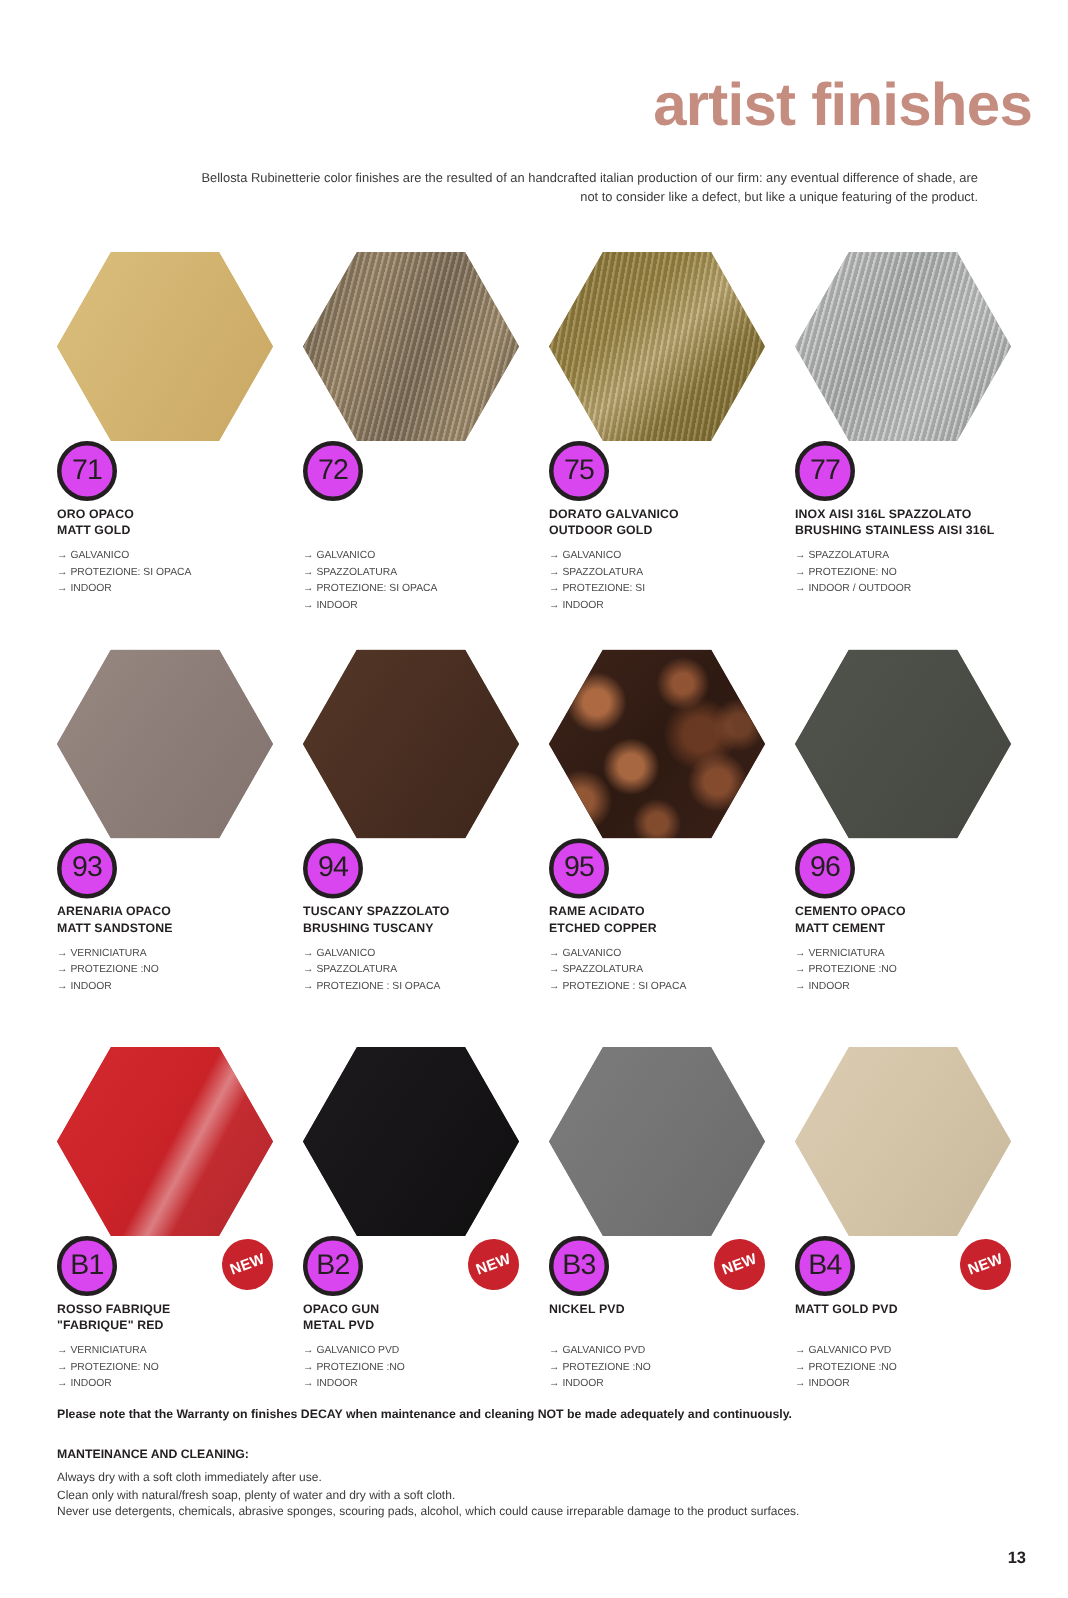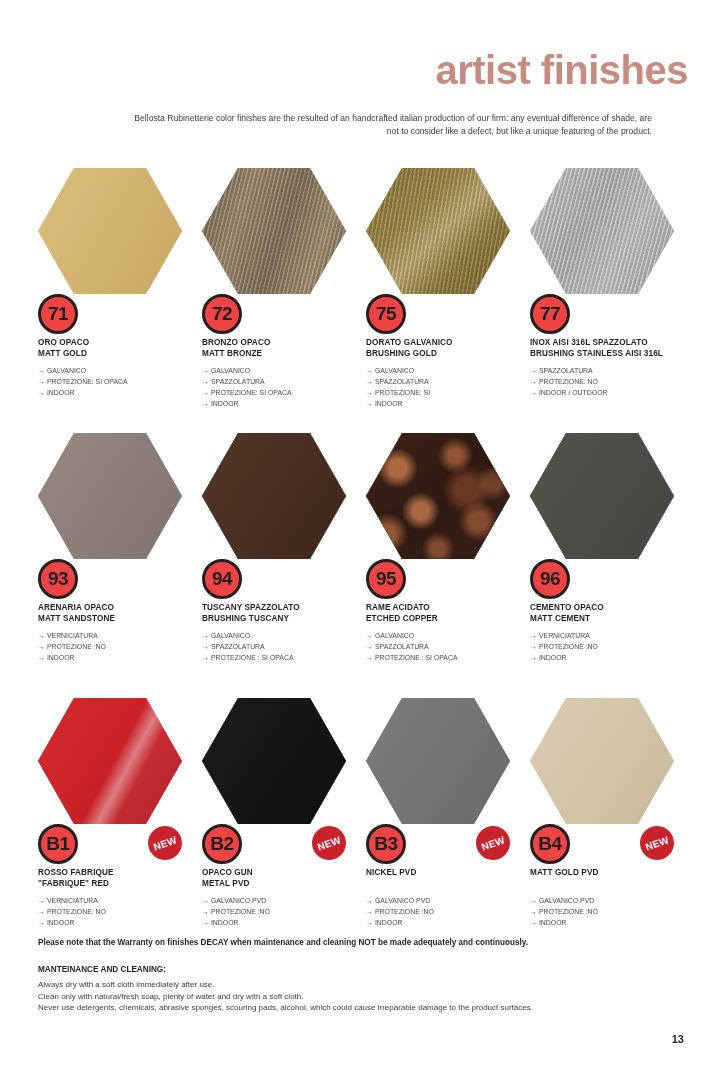--- a/index.html
+++ b/index.html
@@ -41,23 +41,23 @@
     width: 144px; height: 126px;
     clip-path: polygon(25% 0%, 75% 0%, 100% 50%, 75% 100%, 25% 100%, 0% 50%);
     position: relative; overflow: hidden;
   }
   .hex .tex { position:absolute; inset:0; }
 
   
   .badge {
     position: absolute; left: 2px; top: 126px;
     width: 40px; height: 40px; border-radius: 50%;
-    border: 3px solid #231f20; background: #ef4444;
+    border: 3px solid #231f20; background: #d946ef;
     display: flex; align-items: center; justify-content: center;
-    font-size: 19px; font-weight: bold; color: #231f20;
+    font-size: 19px; font-weight: normal; color: #231f20;
     letter-spacing: -0.5px;
   }
   .newbadge {
     position: absolute; left: 112px; top: 128px;
     width: 34px; height: 34px; border-radius: 50%;
     background: #c8232c; color: #fff;
     display:flex; align-items:center; justify-content:center;
     font-size: 10px; font-weight: bold; letter-spacing: .2px;
     transform: rotate(-20deg);
   }
@@ -122,41 +122,37 @@
             <div><span class="arr">→ </span><span>INDOOR</span></div>
           </div>
         </div>
         <div class="cell c1">
           <div class="hexwrap">
             <div class="hex" style="background: rgb(141, 116, 88);">
               <div class="tex" style="background: repeating-linear-gradient(104deg, rgba(255, 255, 255, 0.16) 0px, rgba(255, 255, 255, 0.16) 1px, rgba(0, 0, 0, 0.14) 2px, rgba(0, 0, 0, 0.14) 4px), linear-gradient(110deg, rgb(111, 97, 80) 0%, rgb(160, 139, 108) 28%, rgb(128, 112, 90) 55%, rgb(164, 144, 111) 78%, rgb(109, 95, 77) 100%);"></div>
             </div>
           </div>
           <div class="badge">72</div>
-          <div class="names">
-            <div>BRONZO OPACO</div>
-            <div>MATT BRONZE</div>
-          </div>
           <div class="specs">
             <div><span class="arr">→ </span><span>GALVANICO</span></div>
             <div><span class="arr">→ </span><span>SPAZZOLATURA</span></div>
             <div><span class="arr">→ </span><span>PROTEZIONE: SI OPACA</span></div>
             <div><span class="arr">→ </span><span>INDOOR</span></div>
           </div>
         </div>
         <div class="cell c2">
           <div class="hexwrap">
             <div class="hex" style="background: rgb(149, 128, 63);">
               <div class="tex" style="background: repeating-linear-gradient(100deg, rgba(255, 255, 255, 0.14) 0px, rgba(255, 255, 255, 0.14) 1px, rgba(0, 0, 0, 0.13) 2px, rgba(0, 0, 0, 0.13) 4px), linear-gradient(135deg, rgb(139, 118, 56) 0%, rgb(156, 135, 68) 35%, rgb(192, 171, 116) 52%, rgb(143, 123, 60) 70%, rgb(126, 107, 48) 100%);"></div>
             </div>
           </div>
           <div class="badge">75</div>
           <div class="names">
             <div>DORATO GALVANICO</div>
-            <div>BRUSHING GOLD</div>
+            <div>OUTDOOR GOLD</div>
           </div>
           <div class="specs">
             <div><span class="arr">→ </span><span>GALVANICO</span></div>
             <div><span class="arr">→ </span><span>SPAZZOLATURA</span></div>
             <div><span class="arr">→ </span><span>PROTEZIONE: SI</span></div>
             <div><span class="arr">→ </span><span>INDOOR</span></div>
           </div>
         </div>
         <div class="cell c3">
           <div class="hexwrap">

